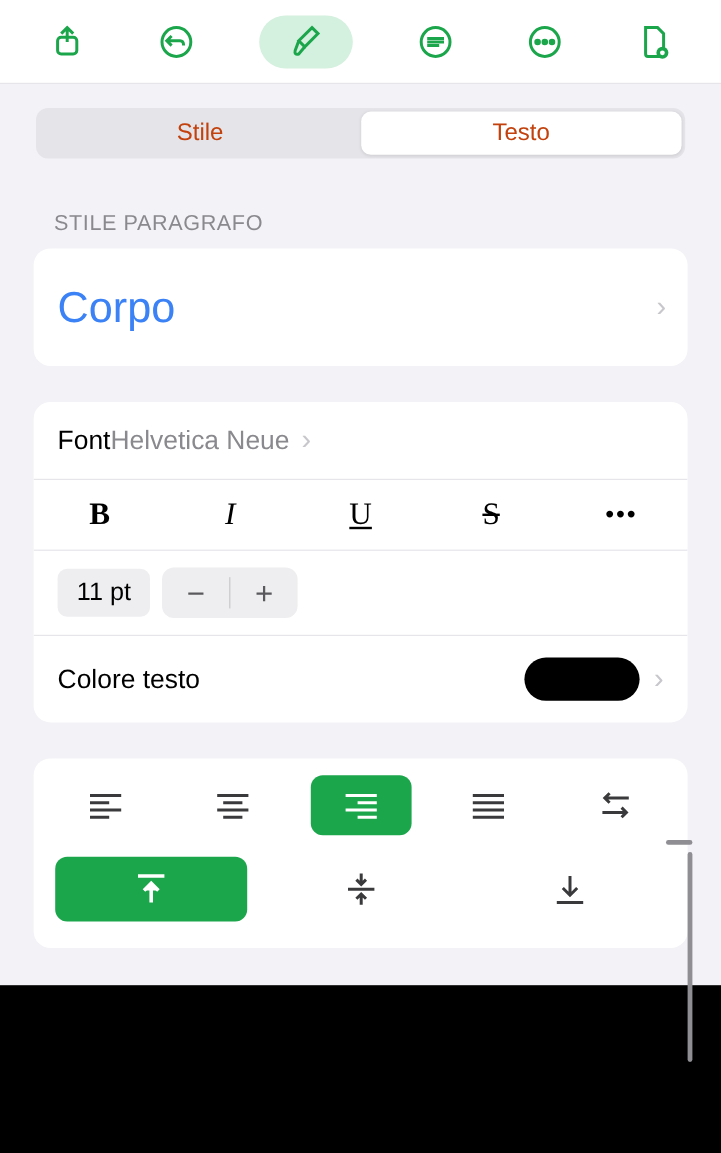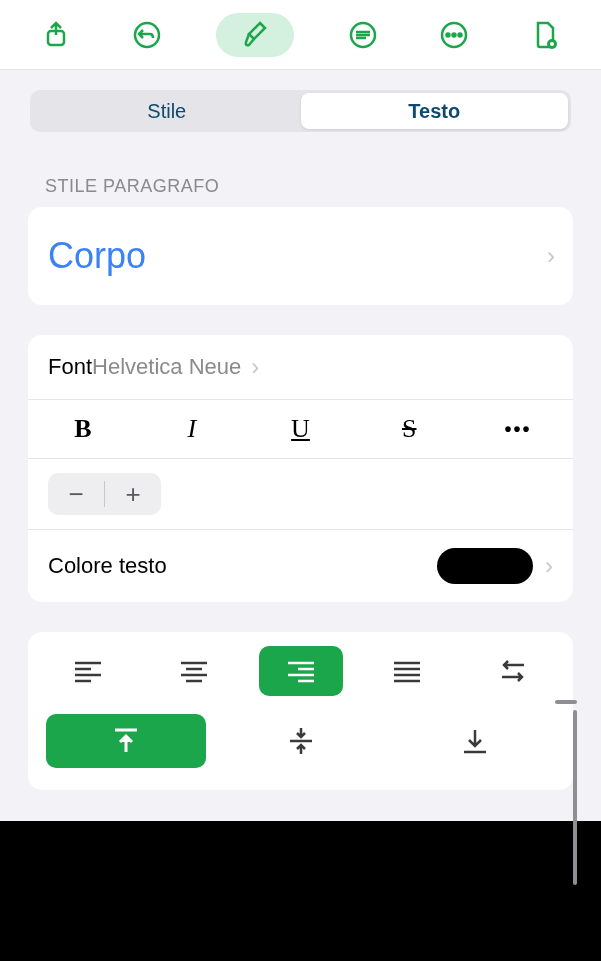--- a/index.html
+++ b/index.html
@@ -49,27 +49,27 @@
       border-radius: 10px;
       padding: 3px;
       height: 42px;
     }
     .seg-item {
       flex: 1;
       display: flex;
       align-items: center;
       justify-content: center;
       font-size: 20px;
-      color: #0c4a6e;
+      color: #c2410c;
       border-radius: 8px;
       cursor: pointer;
     }
     .seg-item.active {
       background: #ffffff;
-      font-weight: 700;
+      font-weight: 400;
       box-shadow: 0 1px 3px rgba(0,0,0,0.1);
     }
     
     
     .section-header {
       padding: 30px 45px 10px 45px;
       font-size: 18px;
       color: #8a8a8e;
       letter-spacing: 0.5px;
     }
@@ -348,20 +348,21 @@
 
   <div class="bius-row">
     <div class="bius-btn bius-b">B</div>
     <div class="bius-btn bius-i">I</div>
     <div class="bius-btn bius-u">U</div>
     <div class="bius-btn bius-s">S</div>
     <div class="bius-btn bius-more">•••</div>
   </div>
 
   <div class="size-row">
+    <span class="size-value">11 pt</span>
     <div class="stepper">
       <div class="stepper-btn">−</div>
       <div class="stepper-divider"></div>
       <div class="stepper-btn">+</div>
     </div>
   </div>
 
   <div class="color-row">
     <span class="color-label">Colore testo</span>
     <div class="color-swatch"></div>

